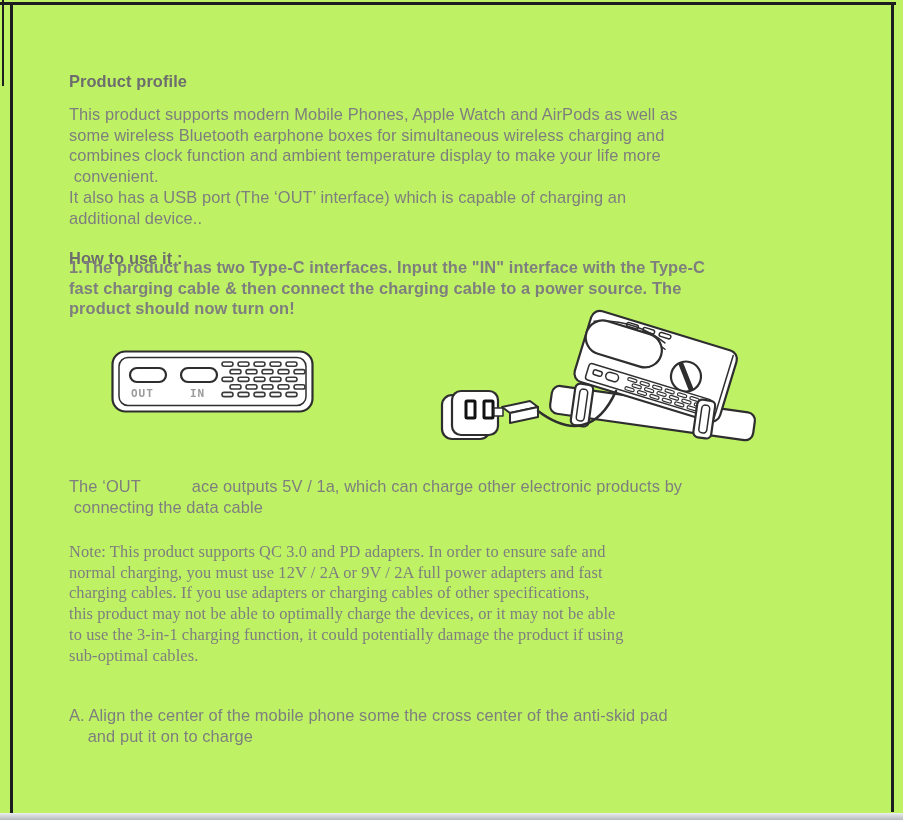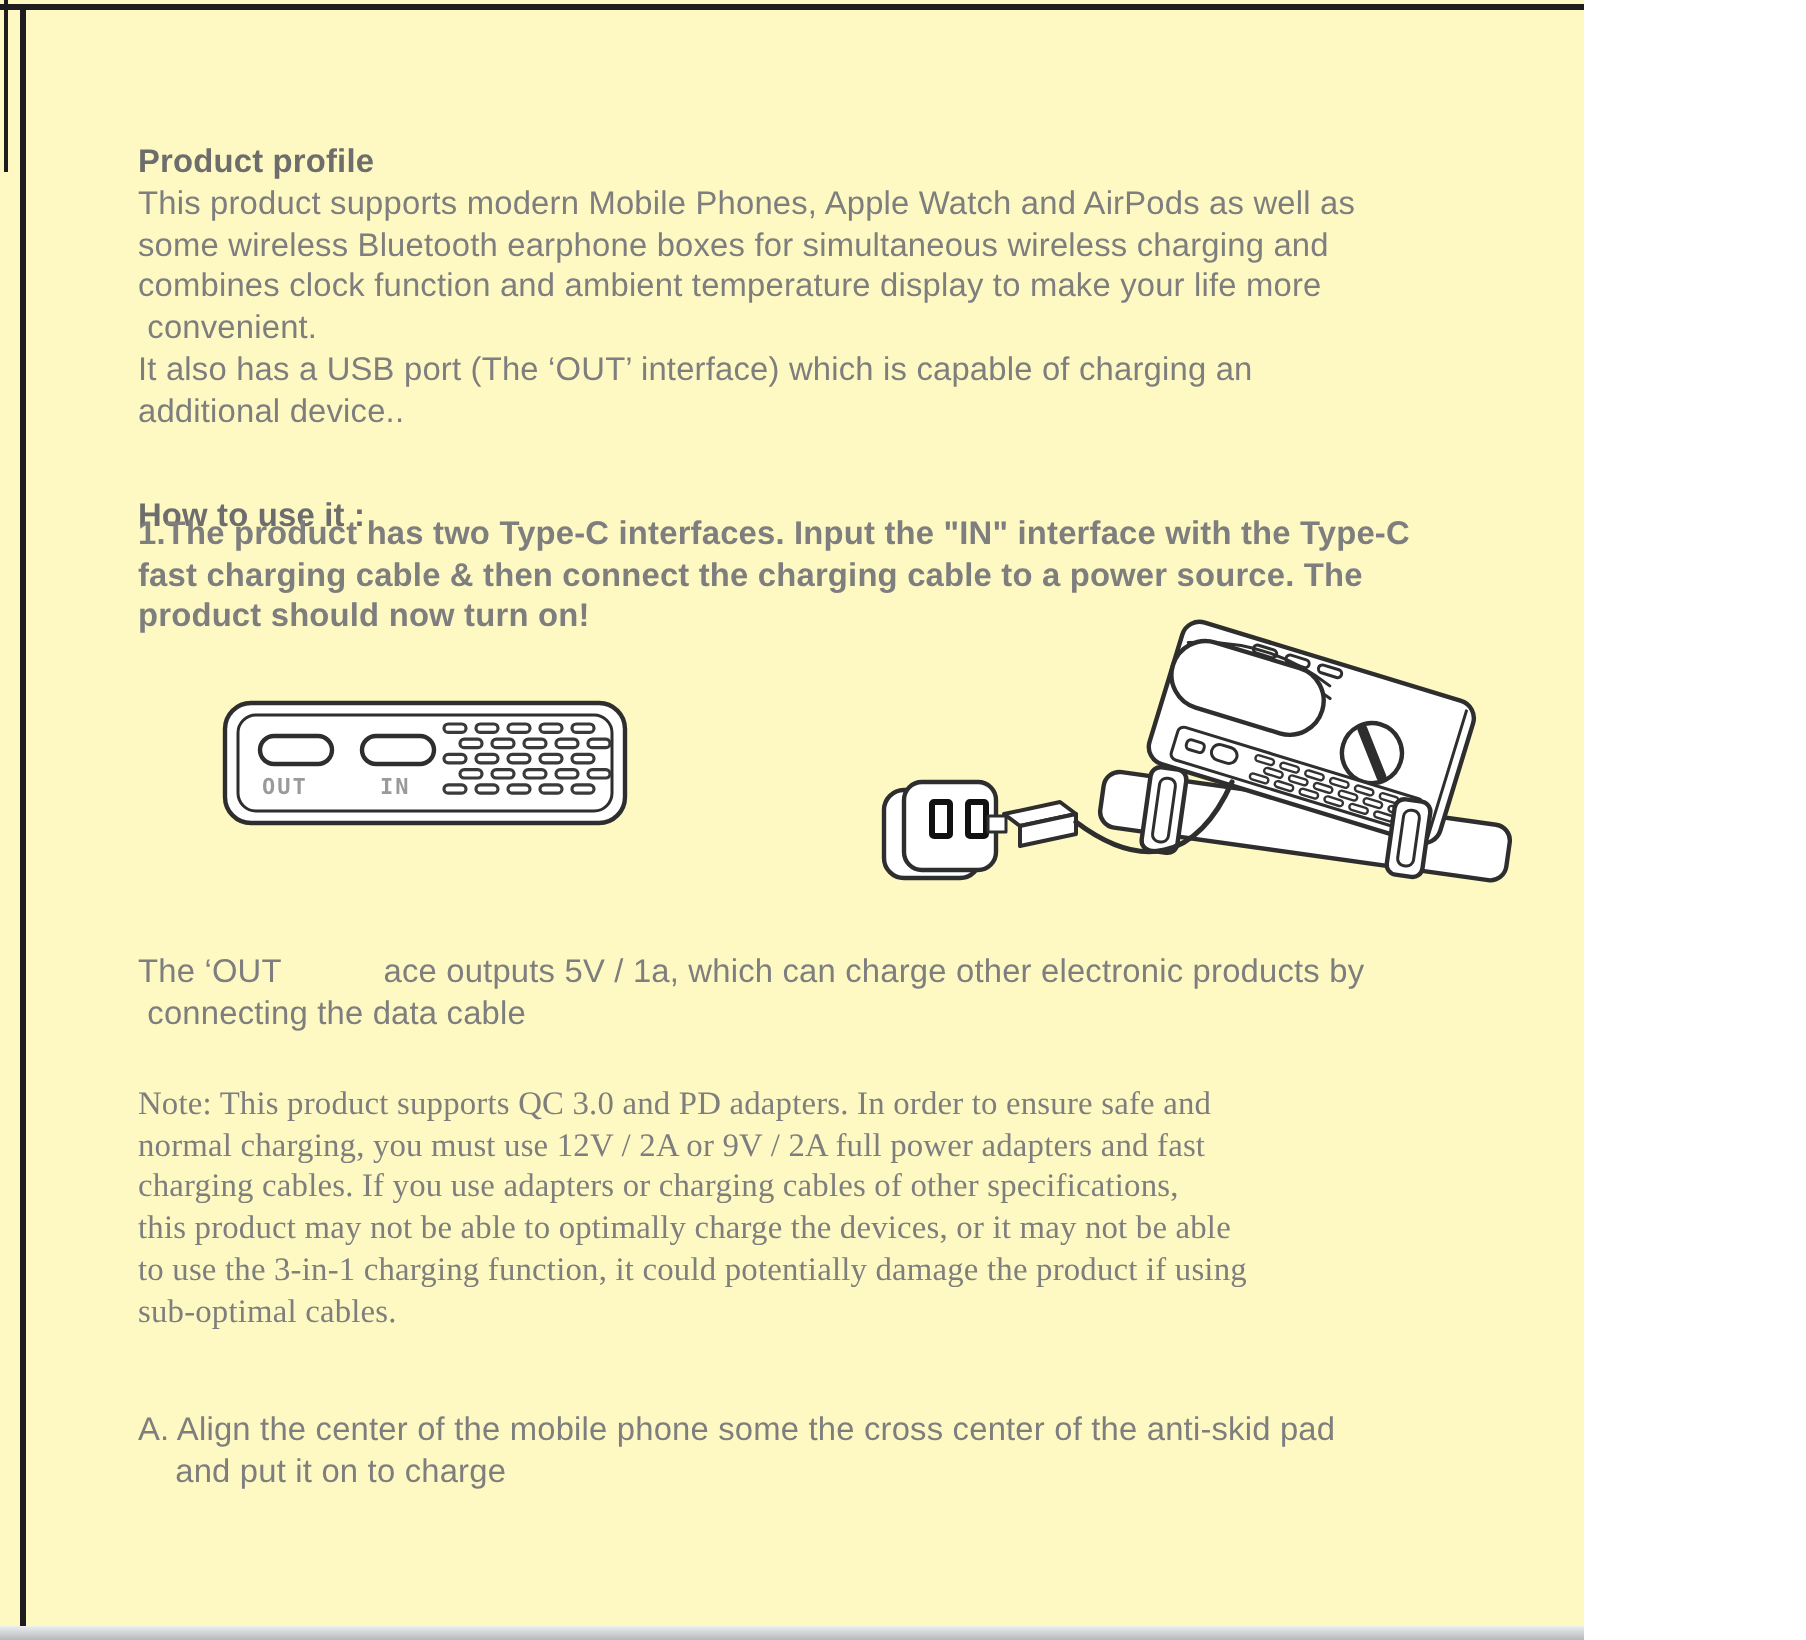--- a/index.html
+++ b/index.html
@@ -1,20 +1,20 @@
 <!DOCTYPE html>
 <html><head>
 <meta charset="utf-8">
 <style>
   * { margin:0; padding:0; box-sizing:border-box; }
   html,body { background:#ffffff; }
   #page {
     position:relative;
-    width:792px; height:820px;
-    background:#fef9c3;
+    width:903px; height:820px;
+    background:#bef264;
     overflow:hidden;
     font-family:"Liberation Sans","DejaVu Sans",sans-serif;
   }
   
   .line { position:absolute; background:#1d1d1f; }
   #top-line    { left:0;   top:2;  top:2px;  width:896px; height:3px; }
   #left-line   { left:10px; top:2px; width:3px; height:812px; }
   #left-stub   { left:2px;  top:0;  width:2px; height:86px; }
   #right-line  { left:891px; top:2px; width:3px; height:810px; }
   #bottom-band {
@@ -44,21 +44,21 @@
 
 <div id="page">
 
   <div id="top-line" class="line"></div>
   <div id="left-line" class="line"></div>
   <div id="left-stub" class="line"></div>
   <div id="right-line" class="line"></div>
   <div id="bottom-band"></div>
 
   <div class="txt heading" style="top:71px;">Product profile</div>
-  <div class="txt body-text" style="top:92px;">This product supports modern Mobile Phones, Apple Watch and AirPods as well as
+  <div class="txt body-text" style="top:104px;">This product supports modern Mobile Phones, Apple Watch and AirPods as well as
 some wireless Bluetooth earphone boxes for simultaneous wireless charging and
 combines clock function and ambient temperature display to make your life more
  convenient.
 It also has a USB port (The ‘OUT’ interface) which is capable of charging an
 additional device..</div>
 
   <div class="txt heading" style="top:248px;">How to use it :</div>
   <div class="txt body-text" style="top:257px;font-weight:bold;">1.The product has two Type-C interfaces. Input the "IN" interface with the Type-C
 fast charging cable &amp; then connect the charging cable to a power source. The
 product should now turn on!</div>

